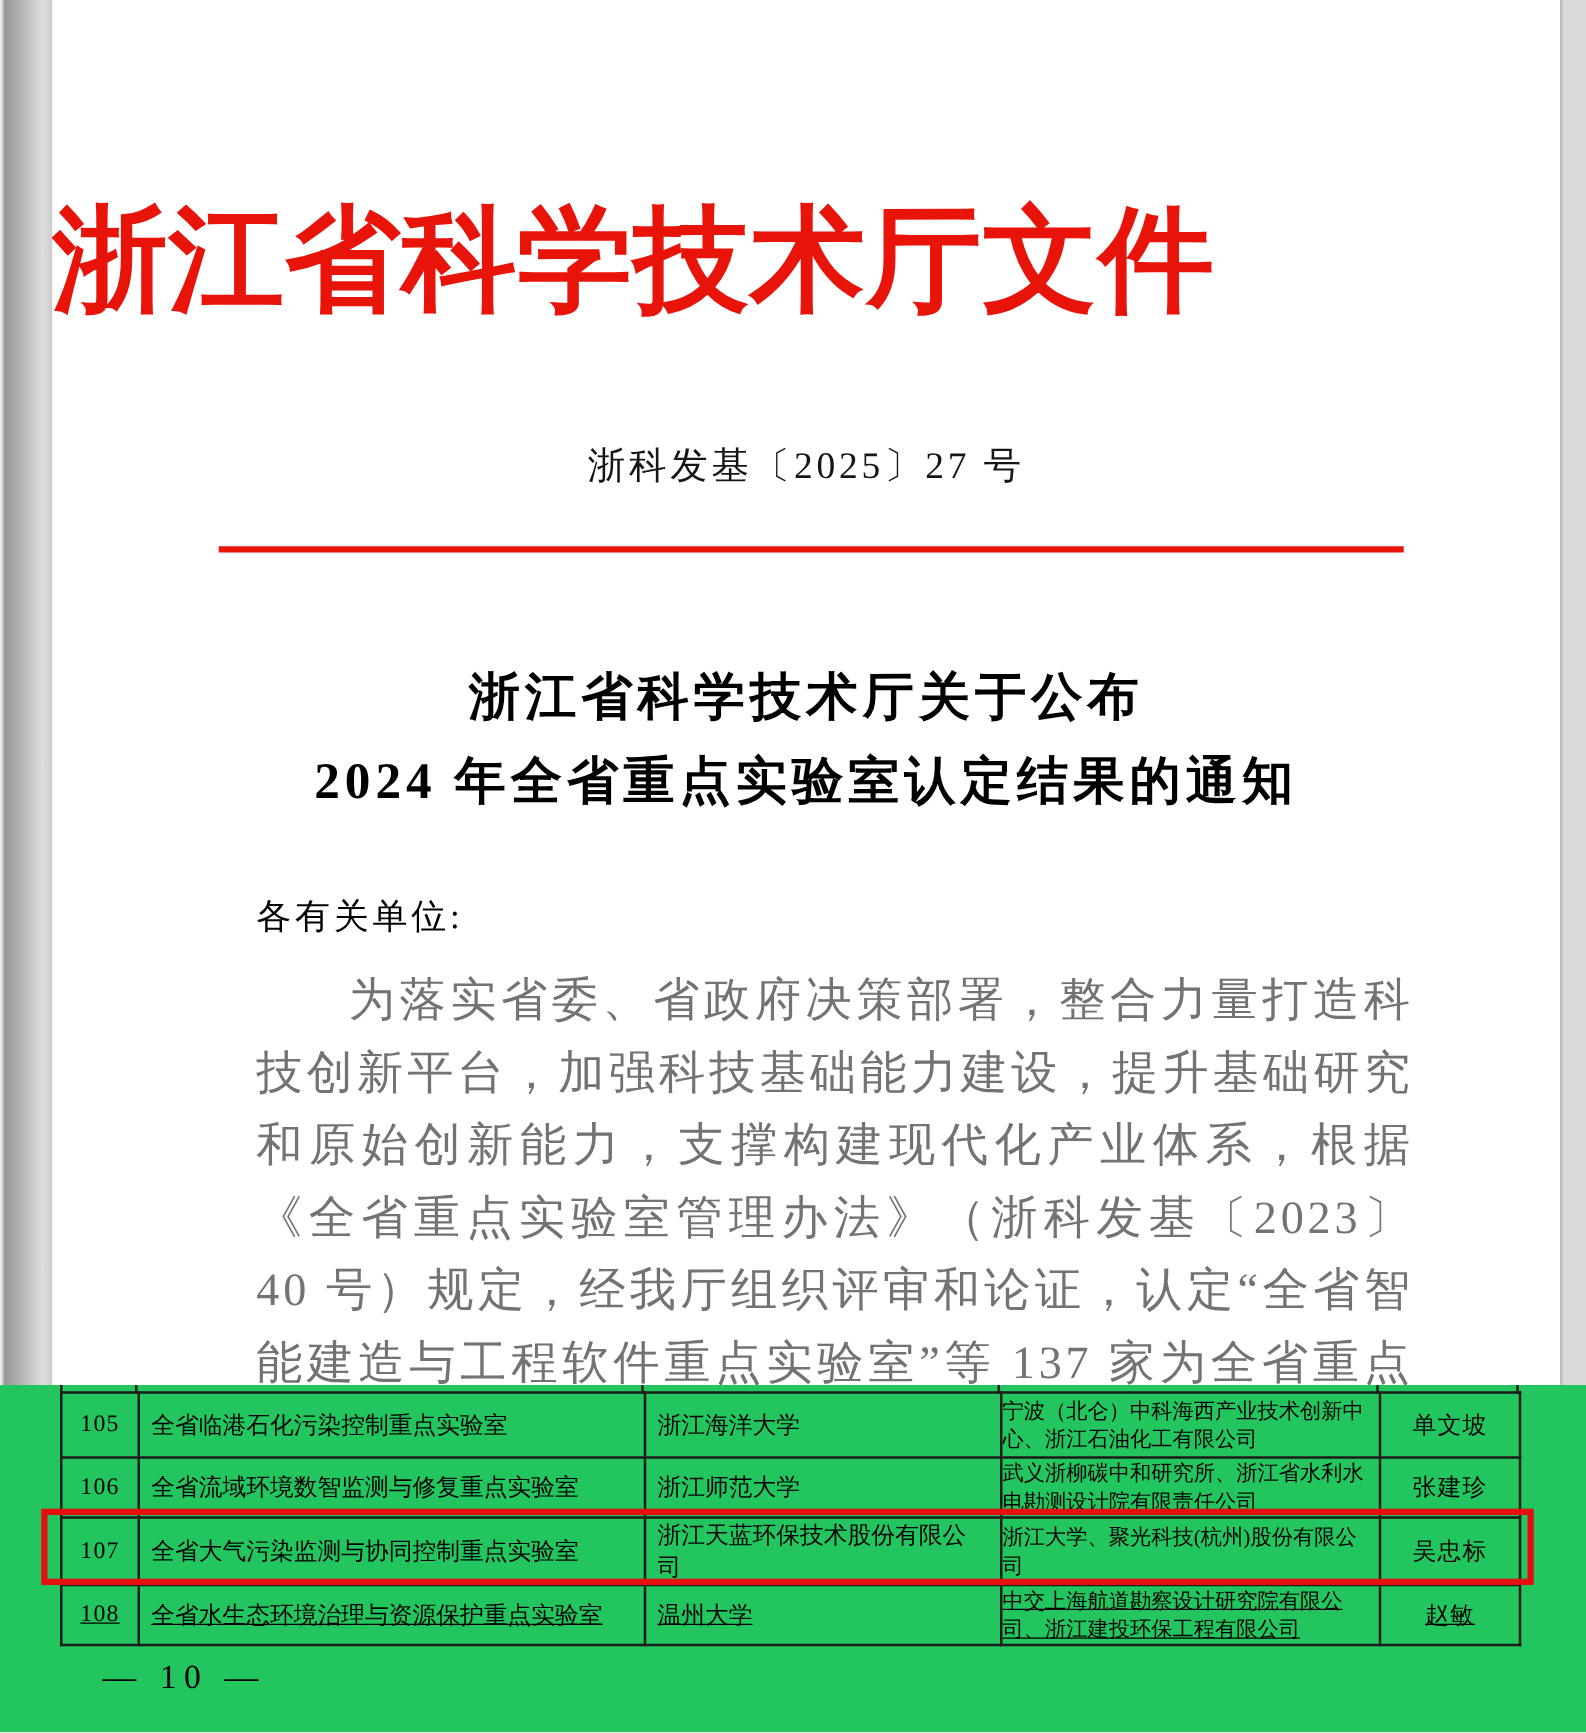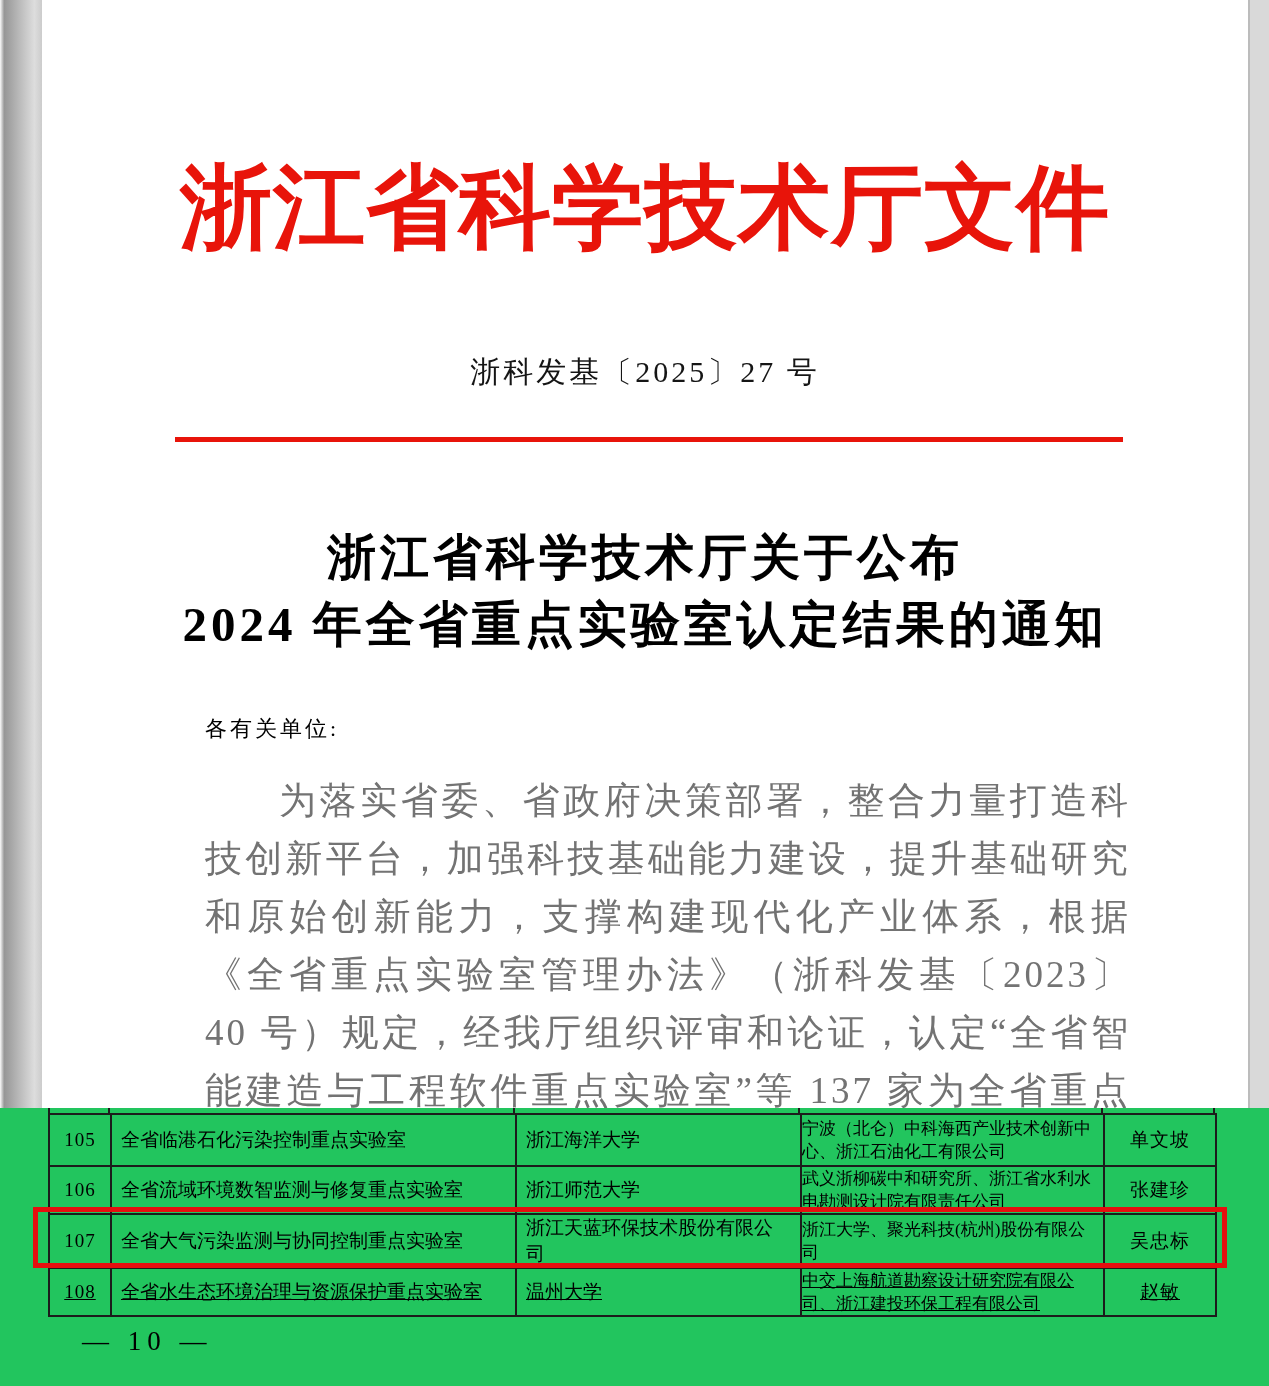--- a/index.html
+++ b/index.html
@@ -28,47 +28,47 @@
   }
 
   
   .page {
     position: absolute; left: 42px; top: 0;
     width: 1206px; height: 1108px;
     background: #ffffff;
   }
   .header-title {
     position: absolute; top: 146px; left: 0; width: 100%;
-    text-align: center;
+    text-align: left;
     font-size: 92px; font-weight: bold;
     letter-spacing: 1px;
     white-space: nowrap;
     color: #e8140a;
   }
   .doc-number {
     position: absolute; top: 352px; left: 0; width: 100%;
     text-align: center;
     font-size: 30px; color: #151515;
     letter-spacing: 3px;
   }
   .red-line {
     position: absolute; top: 437px; left: 133px;
     width: 948px; height: 5px;
     background: #e8140a;
   }
   .notice-title {
     position: absolute; top: 524px; left: 0; width: 100%;
     text-align: center;
-    font-size: 49px; font-weight: bold; color: #000000;
+    font-size: 41px; font-weight: bold; color: #000000;
     line-height: 67px; letter-spacing: 4px;
     white-space: nowrap;
   }
   .salutation {
     position: absolute; top: 714px; left: 163px;
-    font-size: 22px; color: #000000;
+    font-size: 28px; color: #000000;
     letter-spacing: 3px;
   }
   .body-text {
     position: absolute; top: 772px; left: 163px;
     width: 926px;
     font-size: 37px; line-height: 58px;
     letter-spacing: 3px;
     color: #737373;
     text-align: justify;
     text-indent: 2em;

